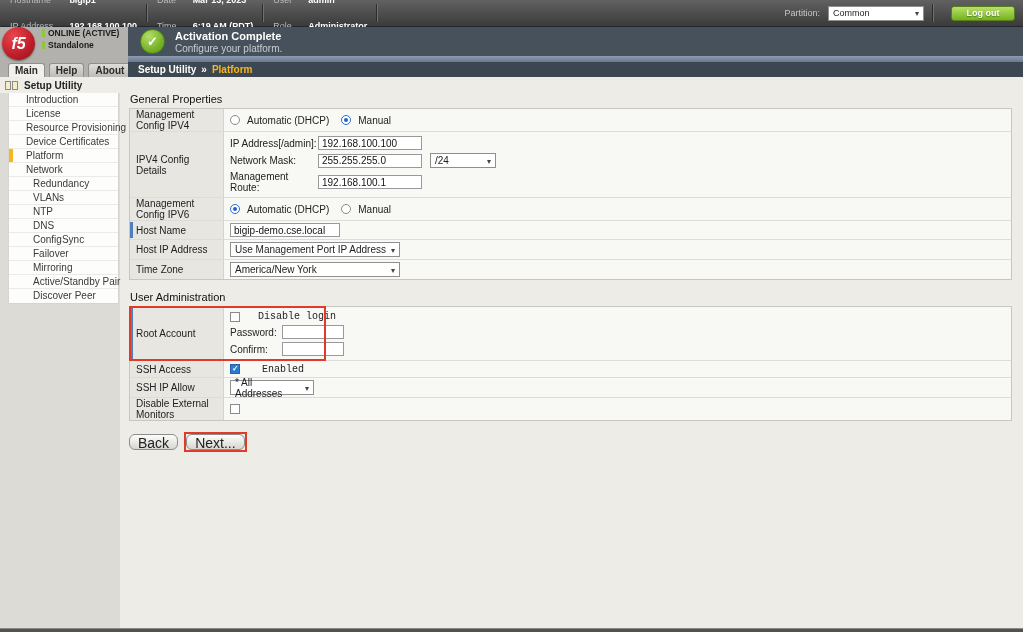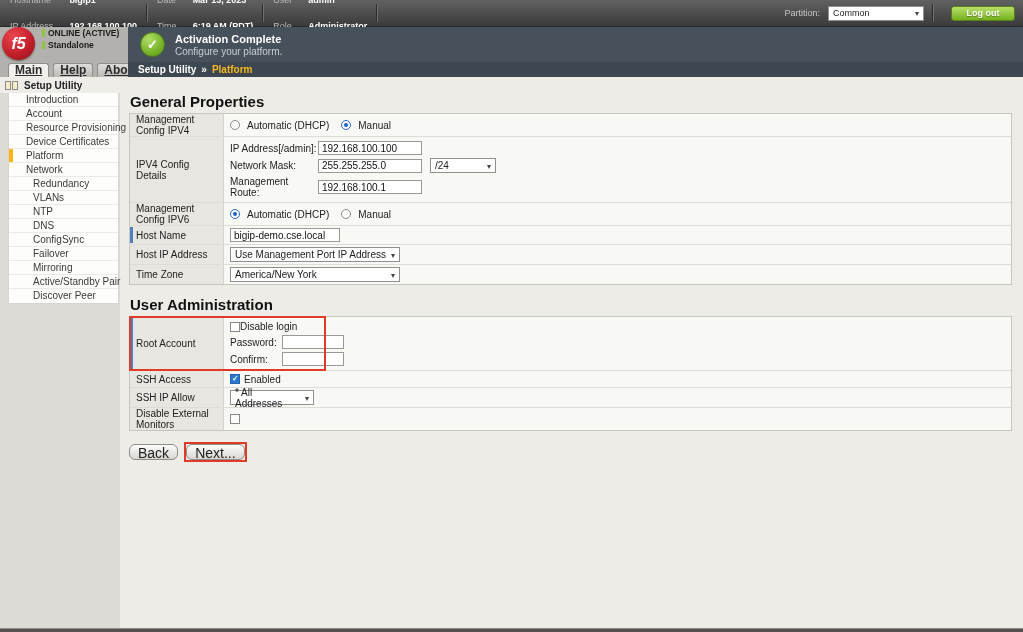--- a/index.html
+++ b/index.html
@@ -20,71 +20,71 @@
   .partition-select { width:96px; height:15px; font-size:9px; }
   .logout-btn { width:64px; height:15px; background:linear-gradient(#b9e06a,#74b21d); border:1px solid #55801a; border-radius:3px; color:#fff; font-weight:bold; font-size:9px; font-family:inherit; cursor:pointer; text-shadow:0 1px 1px rgba(0,0,0,.35); }
 
   
   .masthead { height:35px; display:flex; }
   .masthead-left { width:128px; flex:none; background:#b3b1ad; position:relative; }
   .f5-logo { position:absolute; left:2px; top:0; width:33px; height:33px; border-radius:50%; background:radial-gradient(circle at 35% 28%, #ea4650, #c2202a 55%, #8c121a); color:#fff; display:flex; align-items:center; justify-content:center; font-weight:bold; font-style:italic; font-size:16px; box-shadow:0 1px 2px rgba(0,0,0,.45); }
   .status { position:absolute; left:42px; top:0; }
   .status-row { display:flex; align-items:center; gap:3px; font-size:8.5px; font-weight:bold; color:#1b1b1b; line-height:12px; white-space:nowrap; }
   .gbar { width:3px; height:8px; background:#8fc63c; flex:none; }
-  .masthead-right { flex:1; display:flex; flex-direction:row; }
+  .masthead-right { flex:1; display:flex; flex-direction:column; }
   .banner { flex:1; background:#47515c; display:flex; align-items:center; padding-left:12px; gap:10px; }
   .check-circle { width:25px; height:25px; border-radius:50%; background:radial-gradient(circle at 35% 28%, #b2de68, #76b227 62%, #5d981b); border:1px solid #4f8017; color:#fff; display:flex; align-items:center; justify-content:center; flex:none; }
   .check-circle::after { content:"✓"; font-size:13px; font-weight:bold; }
   .banner-title { color:#ffffff; font-weight:bold; font-size:11px; }
   .banner-sub { color:#c9cdd3; font-size:10px; margin-top:1px; }
   .banner-strip { height:6px; background:linear-gradient(#8d9cb0,#69798f); }
 
   
   .navrow { height:15px; display:flex; }
   .tabs-area { width:128px; flex:none; background:#b3b1ad; display:flex; align-items:flex-end; padding-left:8px; gap:4px; }
-  .tab { height:14px; line-height:13px; padding:0 6px; font-size:12px; font-weight:bold; color:#2b2b2b; background:linear-gradient(#deddd9,#bcbbb7); border:1px solid #8f8f8b; border-bottom:none; border-radius:3px 3px 0 0; cursor:pointer; white-space:nowrap;text-decoration:underline; }
+  .tab { height:14px; line-height:13px; padding:0 6px; font-size:10px; font-weight:bold; color:#2b2b2b; background:linear-gradient(#deddd9,#bcbbb7); border:1px solid #8f8f8b; border-bottom:none; border-radius:3px 3px 0 0; cursor:pointer; white-space:nowrap; }
   .tab.active { background:#f1f0ec; }
   .breadcrumb { flex:1; background:#3d4751; color:#fff; font-size:10px; font-weight:bold; padding-left:10px; display:flex; gap:5px; align-items:center; }
   .bc-current { color:#f8b71c; }
 
   
   .bodyrow { display:flex; height:551px; }
   .sidebar { width:120px; flex:none; background:#dcdbd6; }
   .sidebar-header { height:16px; background:#eeede8; display:flex; align-items:center; gap:6px; padding-left:5px; font-size:10px; font-weight:bold; color:#222; }
   .collapse-icon { display:inline-flex; gap:1px; cursor:pointer; }
   .collapse-icon i { width:6px; height:9px; border:1px solid #8a8a8a; background:#f6edc4; display:block; }
   .menu { margin-left:8px; width:111px; background:#fdfdfb; border:1px solid #d6d5d1; border-top:none; }
   .menu-item { position:relative; height:14px; line-height:14px; font-size:10px; color:#3a3a3a; padding-left:17px; border-bottom:1px solid #eceae6; cursor:pointer; white-space:nowrap; }
   .menu-item:last-child { border-bottom:none; }
   .menu-item.indent { padding-left:24px; }
   .menu-item.active::before { content:""; position:absolute; left:0; top:0; bottom:0; width:4px; background:#fcb514; }
 
   .content { flex:1; padding:16px 11px 0 9px; }
-  .section-title { font-size:15px; font-weight:bold; color:#111; margin:0 0 3px 1px; }
+  .section-title { font-size:11px; font-weight:normal; color:#111; margin:0 0 3px 1px; }
   .ftable { background:#f8f8f5; border:1px solid #c6c6c2; margin-bottom:11px; }
   .frow { position:relative; display:flex; border-bottom:1px solid #dddcd8; min-height:17px; }
   .frow:last-child { border-bottom:none; }
   .fl { width:94px; flex:none; background:#e7e6e1; border-right:1px solid #d4d3cf; font-size:10px; color:#222; padding:0 4px 0 6px; display:flex; align-items:center; }
   .fv { flex:1; display:flex; align-items:center; gap:4px; padding:2px 6px; font-size:10px; color:#222; }
   .fv.col { flex-direction:column; align-items:flex-start; gap:3px; padding:4px 6px; }
   .subrow { display:flex; align-items:center; }
   .sublabel { width:88px; flex:none; font-size:10px; }
   input.txt { height:14px; border:1px solid #999; font-size:10px; font-family:inherit; padding:0 3px; background:#fff; color:#111; }
   .w-ip { width:104px; } .w-host { width:110px; } .w-pass { width:62px; }
   .fsel { height:15px; font-size:10px; }
   .sel-prefix { width:66px; margin-left:8px; } .sel-host { width:170px; } .sel-tz { width:170px; } .sel-ssh { width:84px; }
 
   .rb { width:10px; height:10px; border-radius:50%; border:1px solid #8a8a8a; background:#fff; display:inline-block; position:relative; flex:none; cursor:pointer; }
   .rb.sel { border-color:#2a6ed0; }
   .rb.sel::after { content:""; position:absolute; left:2px; top:2px; width:4px; height:4px; border-radius:50%; background:#1e63cc; }
   .rlabel { margin:0 8px 0 3px; }
   .cb { width:10px; height:10px; border:1px solid #8a8a8a; background:#fff; display:inline-block; position:relative; flex:none; cursor:pointer; }
   .cb.checked { background:#2d79d0; border-color:#2563ad; }
   .cb.checked::after { content:"✓"; color:#fff; font-size:8px; font-weight:bold; position:absolute; left:1px; top:-1px; }
-  .clabel { margin-left:0; }
+  .clabel { margin-left:18px;font-family:Liberation Mono, monospace; }
 
   .marked::before { content:""; position:absolute; left:0; top:1px; bottom:1px; width:3px; background:#4f7fc0; z-index:2; }
   .red-overlay { position:absolute; left:-1px; top:-1px; width:197px; height:calc(100% + 2px); border:2px solid #e03b28; pointer-events:none; z-index:3; }
 
   .actions { display:flex; gap:6px; align-items:center; margin-top:1px; }
   .btn { height:16px; padding:0 8px; font-size:14px; font-family:inherit; color:#222; background:linear-gradient(#fdfdfc,#d7d6d2); border:1px solid #8d8d89; border-radius:6px; cursor:pointer; }
   .next-outline { border:2px solid #e03b28; display:inline-block; line-height:0; }
 
   .bottombar { position:absolute; left:0; right:0; bottom:0; height:4px; background:#565150; border-top:1px solid #8a8a86; }
 </style>
@@ -172,21 +172,21 @@
     <div class="sidebar">
       <div class="sidebar-header">
         <span class="collapse-icon">
             <i></i>
             <i></i>
           </span>
         <span class="sidebar-title">Setup Utility</span>
       </div>
       <div class="menu">
         <div class="menu-item"><span>Introduction</span></div>
-        <div class="menu-item"><span>Account</span></div>
+        <div class="menu-item"><span>License</span></div>
         <div class="menu-item"><span>Resource Provisioning</span></div>
         <div class="menu-item"><span>Device Certificates</span></div>
         <div class="menu-item active"><span>Platform</span></div>
         <div class="menu-item"><span>Network</span></div>
         <div class="menu-item indent"><span>Redundancy</span></div>
         <div class="menu-item indent"><span>VLANs</span></div>
         <div class="menu-item indent"><span>NTP</span></div>
         <div class="menu-item indent"><span>DNS</span></div>
         <div class="menu-item indent"><span>ConfigSync</span></div>
         <div class="menu-item indent"><span>Failover</span></div>

